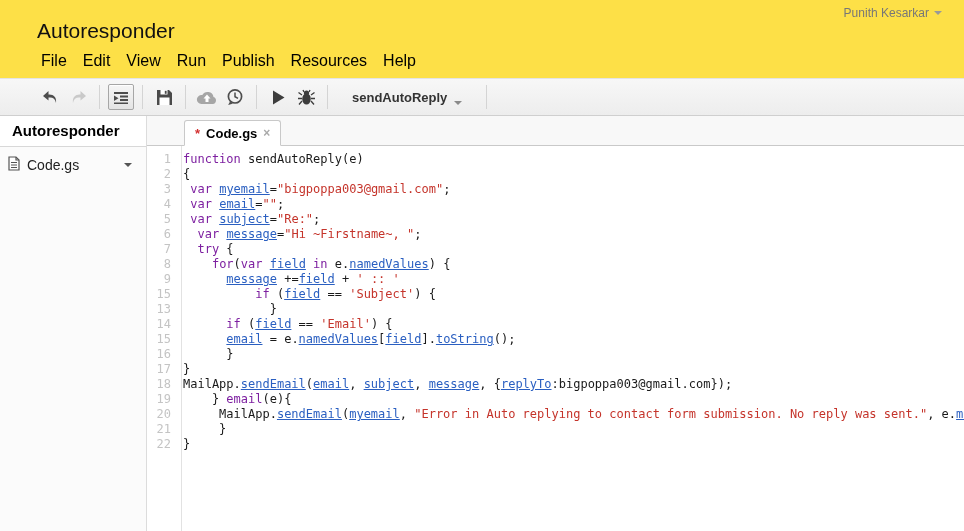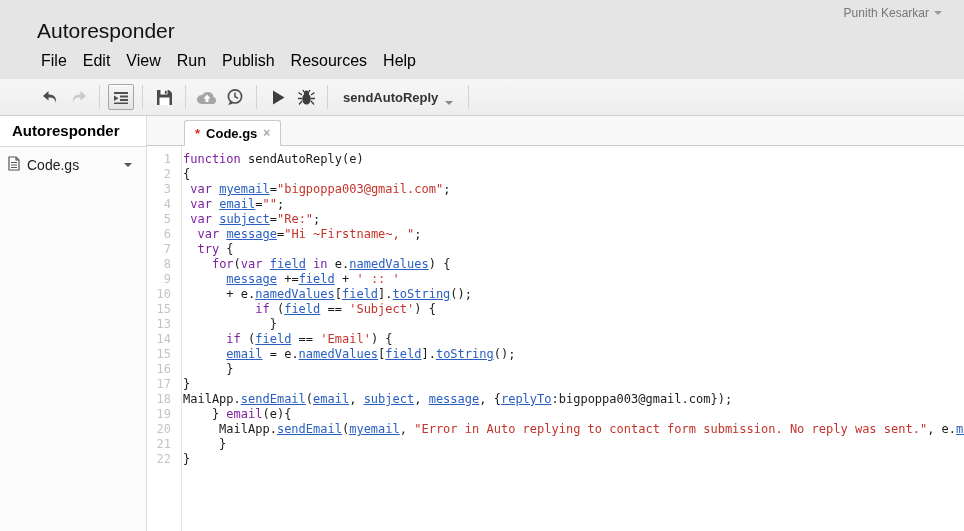--- a/index.html
+++ b/index.html
@@ -5,40 +5,40 @@
   * { margin:0; padding:0; box-sizing:border-box; }
   html,body { width:964px; height:531px; overflow:hidden; background:#fff;
               font-family:"Liberation Sans", sans-serif; }
   :root{
     --keyword:#7d1fa0; --identifier:#2a5fc1; --string:#c5342b; --plain:#1a1a1a;
     --line-number:#c4c4c4; --dirty:#d32f2f;
   }
   .app { width:964px; height:531px; display:flex; flex-direction:column; }
 
   
-  .header { position:relative; height:78px; background:#e5e5e5; flex:none; }
+  .header { position:relative; height:78px; background:#fde047; flex:none; }
   .user-menu { position:absolute; top:6px; right:22px; font-size:12px; color:#777;
                display:flex; align-items:center; gap:5px; cursor:pointer; }
   .caret { width:0; height:0; border-left:4px solid transparent; border-right:4px solid transparent;
            border-top:4px solid #999; display:inline-block; }
   .page-title { position:absolute; left:37px; top:19px; font-size:21px; color:#111; }
   .menubar { position:absolute; left:33px; top:50px; font-size:16px; color:#000; }
   .menu-item { display:inline-block; padding:2px 8px; cursor:pointer; }
 
   
   .toolbar { height:38px; flex:none; background:linear-gradient(#f7f7f7,#ededed);
              border-top:1px solid #e4e4e4; border-bottom:1px solid #cfcfcf;
              display:flex; align-items:center; padding-left:36px; }
   .tb-btn { width:26px; height:26px; display:flex; align-items:center; justify-content:center;
             margin:0 1px; cursor:pointer; }
   .tb-btn svg { display:block; }
   .tb-sep { width:1px; height:24px; background:#d4d4d4; margin:0 7px; flex:none; }
   .boxed { border:1px solid #a6a6a6; border-radius:2px;
            background:linear-gradient(#f6f6f6,#e4e4e4); box-shadow:0 1px 0 #fff inset; }
-  .fn-selector { display:flex; align-items:flex-end; gap:7px; margin:0 8px;
+  .fn-selector { display:flex; align-items:flex-end; gap:7px; margin:0 17px;
                  font-size:13px; font-weight:bold; color:#333; cursor:pointer; }
   .fn-selector .caret { border-top-color:#8a8a8a; }
 
   
   .main { flex:1; display:flex; min-height:0; }
   .sidebar { width:147px; flex:none; background:#fbfbfb; border-right:1px solid #dcdcdc;
              display:flex; flex-direction:column; }
   .sidebar-header { height:31px; line-height:30px; background:#fff; border-bottom:1px solid #d8d8d8;
                     font-size:15px; font-weight:bold; color:#000; padding-left:12px; }
   .file-item { display:flex; align-items:center; gap:7px; padding:9px 14px 9px 8px;
@@ -222,24 +222,20 @@
           </div>
           <div class="code-line">
             <span class="ln">8</span>
             <span class="lc"><span class="tok-p">    </span><span class="tok-k">for</span><span class="tok-p">(</span><span class="tok-k">var</span><span class="tok-p"> </span><span class="tok-v">field</span><span class="tok-p"> </span><span class="tok-k">in</span><span class="tok-p"> e.</span><span class="tok-v">namedValues</span><span class="tok-p">) {</span></span>
           </div>
           <div class="code-line">
             <span class="ln">9</span>
             <span class="lc"><span class="tok-p">      </span><span class="tok-v">message</span><span class="tok-p"> +=</span><span class="tok-v">field</span><span class="tok-p"> + </span><span class="tok-s">' :: '</span></span>
           </div>
           <div class="code-line">
-            <span class="ln">10</span>
-            <span class="lc"><span class="tok-p">      + e.</span><span class="tok-v">namedValues</span><span class="tok-p">[</span><span class="tok-v">field</span><span class="tok-p">].</span><span class="tok-v">toString</span><span class="tok-p">();</span></span>
-          </div>
-          <div class="code-line">
             <span class="ln">15</span>
             <span class="lc"><span class="tok-p">          </span><span class="tok-k">if</span><span class="tok-p"> (</span><span class="tok-v">field</span><span class="tok-p"> == </span><span class="tok-s">'Subject'</span><span class="tok-p">) {</span></span>
           </div>
           <div class="code-line">
             <span class="ln">13</span>
             <span class="lc"><span class="tok-p">            }</span></span>
           </div>
           <div class="code-line">
             <span class="ln">14</span>
             <span class="lc"><span class="tok-p">      </span><span class="tok-k">if</span><span class="tok-p"> (</span><span class="tok-v">field</span><span class="tok-p"> == </span><span class="tok-s">'Email'</span><span class="tok-p">) {</span></span>

